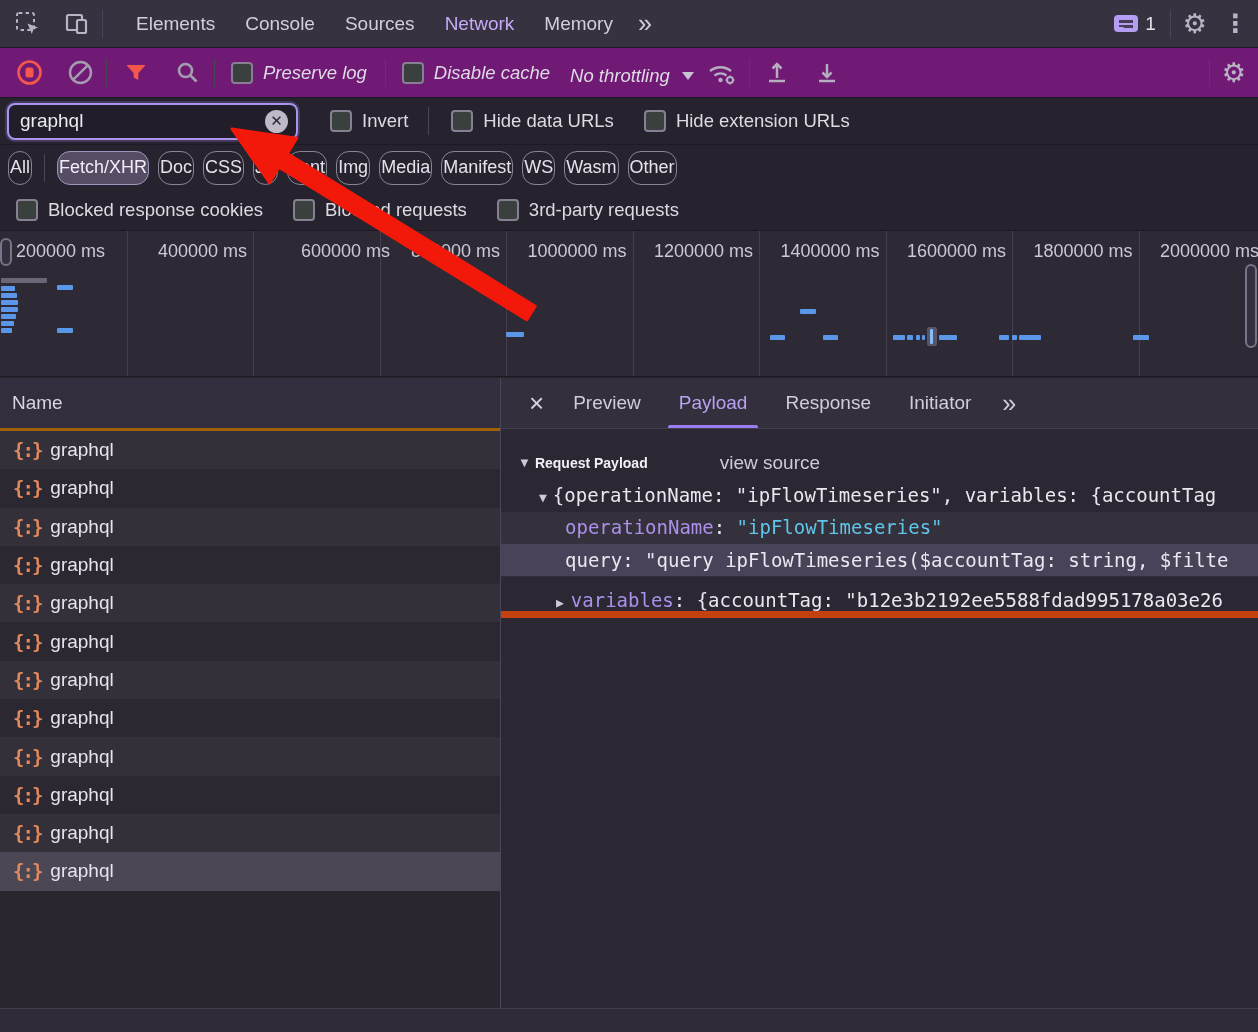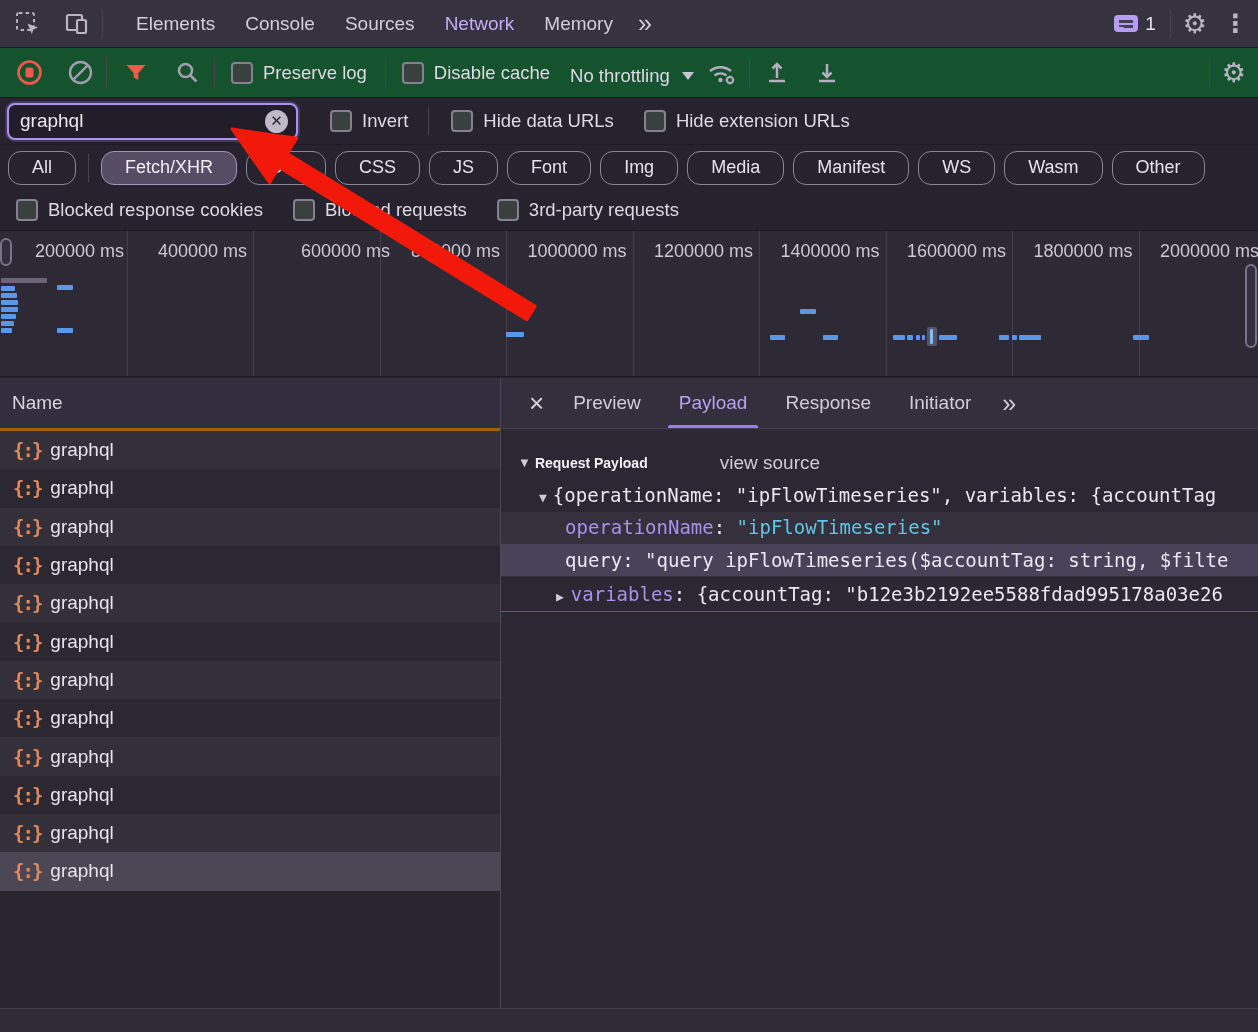--- a/index.html
+++ b/index.html
@@ -15,33 +15,33 @@
   .tabbar .tab.active::after{content:"";position:absolute;left:2px;right:2px;bottom:0;height:4px;background:#8f6fe8;border-radius:2px 2px 0 0;}
   .chev{font-size:25px;color:#cfcad8;padding:0 10px;letter-spacing:-2px;}
   .spacer{flex:1;}
   .bubblewrap{display:flex;align-items:center;gap:7px;margin-right:14px;font-size:19px;color:#e6e2ec;}
   .bubble{width:24px;height:17px;background:#b49df2;border-radius:4px;position:relative;}
   .bubble::after{content:"";position:absolute;left:4px;bottom:-5px;border:5px solid transparent;border-top-color:#b49df2;border-left-width:3px;border-right-width:3px;}
   .bubble::before{content:"";position:absolute;left:5px;top:5px;width:14px;height:2.5px;background:#453e56;box-shadow:0 5px 0 #453e56;}
   .gearglyph{font-size:27px;color:#b9b3c4;padding:0 12px;}
   .kebab{font-size:25px;color:#b9b3c4;padding:0 10px 0 4px;font-weight:700;}
   
-  .toolbar{height:49px;background:#14532d;border-bottom:1px solid #1d1a24;display:flex;align-items:center;position:relative;z-index:2;}
+  .toolbar{height:49px;background:#701a75;border-bottom:1px solid #1d1a24;display:flex;align-items:center;position:relative;z-index:2;font-style:italic;}
   .cbgroup{display:flex;align-items:center;gap:10px;font-size:18.5px;color:#dedae4;}
   .cb{width:18px;height:18px;border:2px solid #878093;border-radius:4px;background:#3a403d;flex:0 0 18px;}
   .throttle{display:flex;align-items:center;gap:12px;font-size:18.5px;color:#dedae4;margin-left:20px;margin-top:6px;}
   .caret{width:0;height:0;border-left:6px solid transparent;border-right:6px solid transparent;border-top:8px solid #c9c4d1;}
   
   .filterrow{height:46px;background:#27232e;border-bottom:1px solid #1d1a24;display:flex;align-items:center;position:relative;z-index:2;}
   .filterbox{margin-left:7px;width:268px;height:33px;background:#211e29;border:2px solid #ab93ec;box-shadow:0 0 0 2px rgba(140,115,220,.28);border-radius:8px;display:flex;align-items:center;padding:0 8px 0 11px;}
   .filterbox .ftext{flex:1;font-size:19px;color:#eceaf1;}
   .clearbtn{width:23px;height:23px;border-radius:50%;background:#bfb9c8;color:#2a2630;font-size:15px;font-weight:700;display:flex;align-items:center;justify-content:center;}
   
   .chiprow{height:45px;background:#27232e;display:flex;align-items:center;gap:9px;padding-left:8px;position:relative;z-index:2;}
-  .chip{height:32px;border:1.5px solid #8b8496;border-radius:13px;display:flex;align-items:center;padding:0 23px;font-size:18px;color:#e6e2ec;flex:0 0 auto;}
+  .chip{height:32px;border:1.5px solid #8b8496;border-radius:13px;display:flex;align-items:center;padding:0 1px;font-size:18px;color:#e6e2ec;flex:0 0 auto;}
   .chip.selected{background:#564c64;border-color:#a294bc;color:#f2eef8;}
   .chipsep{margin:0 3px;}
   
   .optrow{height:40px;background:#27232e;border-bottom:1px solid #1d1a24;display:flex;align-items:center;gap:30px;padding-left:16px;position:relative;z-index:2;}
   
   .timeline{height:145px;background:#2d2935;border-bottom:1px solid #1d1a24;position:relative;overflow:hidden;}
   .gridline{position:absolute;top:0;bottom:0;width:1px;background:#443f4f;}
   .tlabel{position:absolute;top:10px;font-size:18px;color:#cdc8d6;white-space:nowrap;transform:translateX(-100%);}
   .bar{position:absolute;height:5px;border-radius:1px;background:#5a97e8;}
   .bar.gray{background:#6b6575;}
@@ -69,21 +69,21 @@
   .payload{flex:1;min-height:0;font-family:"DejaVu Sans Mono","Liberation Mono",monospace;font-size:19px;color:#eae7f0;}
   .pline{white-space:nowrap;overflow:hidden;}
   .l1{margin-top:19px;height:30px;line-height:30px;display:flex;align-items:center;font-family:"Liberation Sans","DejaVu Sans",sans-serif;}
   .tri{color:#cfcad8;font-size:13px;margin:0 4px 0 17px;}
   .rptitle{font-size:14px;font-weight:700;color:#f2eff5;}
   .viewsource{margin-left:72px;font-size:19px;color:#cfc9d8;}
   .l2{height:34px;line-height:34px;}
   .l2 .tri2{display:inline-block;font-size:13px;color:#cfcad8;margin:0 6px 0 38px;}
   .l3{height:31px;line-height:31px;background:#35313c;padding-left:64px;}
   .l4{height:32px;line-height:32px;background:#494359;padding-left:64px;border-top:1px solid rgba(0,0,0,.25);border-bottom:1px solid rgba(0,0,0,.3);}
-  .l5{height:34px;line-height:34px;border-bottom:1px solid #c2410c;}
+  .l5{height:34px;line-height:46px;border-bottom:7px solid #c2410c;}
   .l5 .tri3{display:inline-block;font-size:13px;color:#cfcad8;margin:0 7px 0 55px;}
   .key{color:#ab90ea;}
   .strval{color:#5fc5e9;}
   .footerstrip{position:absolute;left:0;right:0;top:1008px;height:24px;background:#2f2b37;border-top:1px solid #423d4d;z-index:3;}
   .arrowsvg{position:absolute;left:0;top:0;z-index:60;pointer-events:none;}
 </style>
 </head>
 <body>
 
 <div class="tabbar">
@@ -237,21 +237,21 @@
   <span class="cbgroup">
     <span class="cb"></span>
     <span>3rd-party requests</span>
   </span>
 </div>
 
 <div class="timeline" id="timeline">
   <div class="handle" style="left:0;top:7px;width:8px;height:24px"></div>
   <div class="handle" style="right:1px;top:33px;width:8px;height:80px"></div>
 <div class="gridline" style="left: 126.5px;"></div>
-    <div class="tlabel" style="left: 124px;">200000 ms</div>
+    <div class="tlabel" style="left: 105px;">200000 ms</div>
     <div class="gridline" style="left: 253px;"></div>
     <div class="tlabel" style="left: 247px;">400000 ms</div>
     <div class="gridline" style="left: 379.5px;"></div>
     <div class="tlabel" style="left: 390px;">600000 ms</div>
     <div class="gridline" style="left: 506px;"></div>
     <div class="tlabel" style="left: 500px;">800000 ms</div>
     <div class="gridline" style="left: 632.5px;"></div>
     <div class="tlabel" style="left: 626.5px;">1000000 ms</div>
     <div class="gridline" style="left: 759px;"></div>
     <div class="tlabel" style="left: 753px;">1200000 ms</div>

